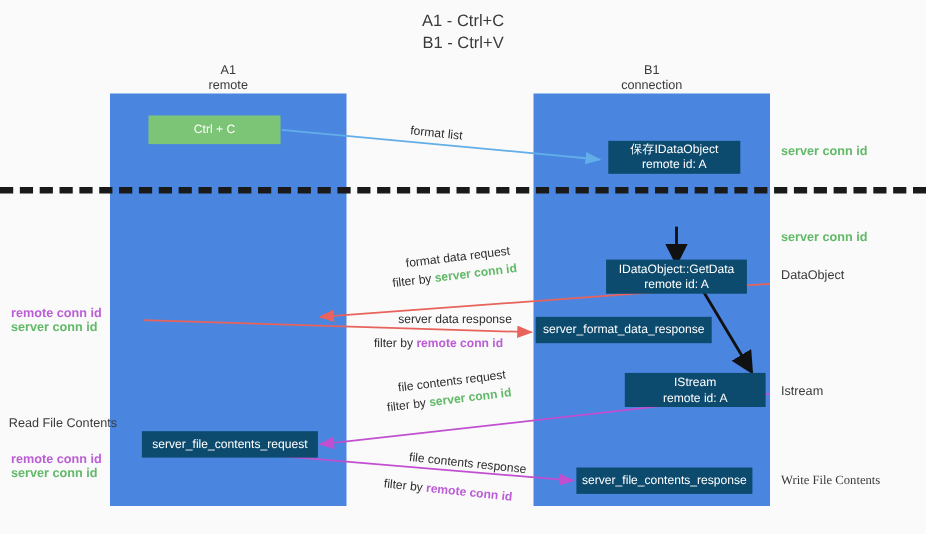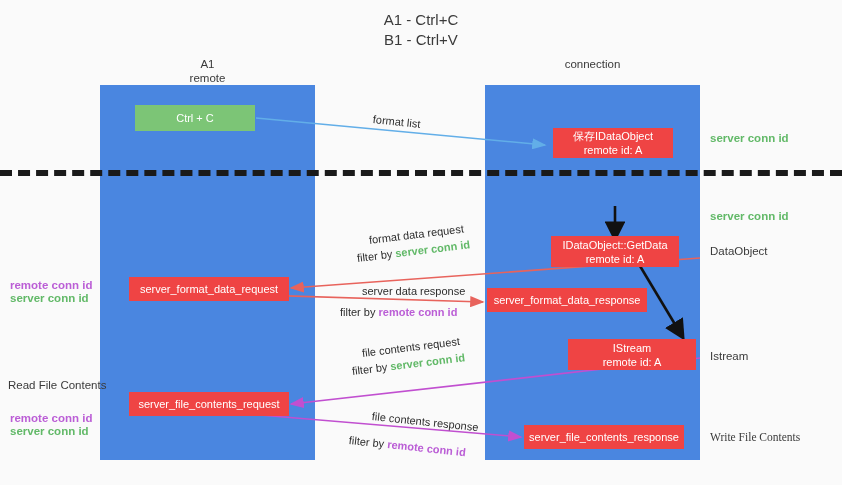--- a/index.html
+++ b/index.html
@@ -53,21 +53,21 @@
     flex-direction: column;
     align-items: center;
     justify-content: center;
     color: #ffffff;
     font-size: 11px;
     line-height: 14px;
     text-align: center;
     padding: 2px 0;
   }
   .box.green { background: #7cc576; }
-  .box.orange { background: #ef4444; }
+  .box.orange { background: #0c4a6e; }
 
   .sep {
     position: absolute;
     left: 0;
     top: 170px;
     width: 842px;
     height: 0;
     border-top: 6px dashed #1a1a1a;
   }
 
@@ -105,20 +105,21 @@
   <div class="title">
     <span>A1 - Ctrl+C</span>
     <span>B1 - Ctrl+V</span>
   </div>
 
   <div class="lane-head head-a">
     <span class="t1">A1</span>
     <span class="t2">remote</span>
   </div>
   <div class="lane-head head-b">
+    <span class="t1">B1</span>
     <span class="t2">connection</span>
   </div>
 
   <div class="lane lane-a"></div>
   <div class="lane lane-b"></div>
 
   <svg class="arrows">
     <defs>
       <marker id="ah-blue" markerWidth="9" markerHeight="7" refX="8" refY="3.5" orient="auto">
         <polygon points="0 0, 9 3.5, 0 7" fill="#62aee8"></polygon>
@@ -164,23 +165,20 @@
   <div class="box orange" style="left:551px; top:236px; width:128px; height:31px;">
     <span>IDataObject::GetData</span>
     <span>remote id: A</span>
   </div>
 
   <div class="box orange" style="left:568px; top:339px; width:128px; height:31px;">
     <span>IStream</span>
     <span>remote id: A</span>
   </div>
 
-  <div class="box orange" style="left:129px; top:277px; width:160px; height:24px;">
-    <span>server_format_data_request</span>
-  </div>
 
   <div class="box orange" style="left:487px; top:288px; width:160px; height:24px;">
     <span>server_format_data_response</span>
   </div>
 
   <div class="box orange" style="left:129px; top:392px; width:160px; height:24px;">
     <span>server_file_contents_request</span>
   </div>
 
   <div class="box orange" style="left:524px; top:425px; width:160px; height:24px;">

